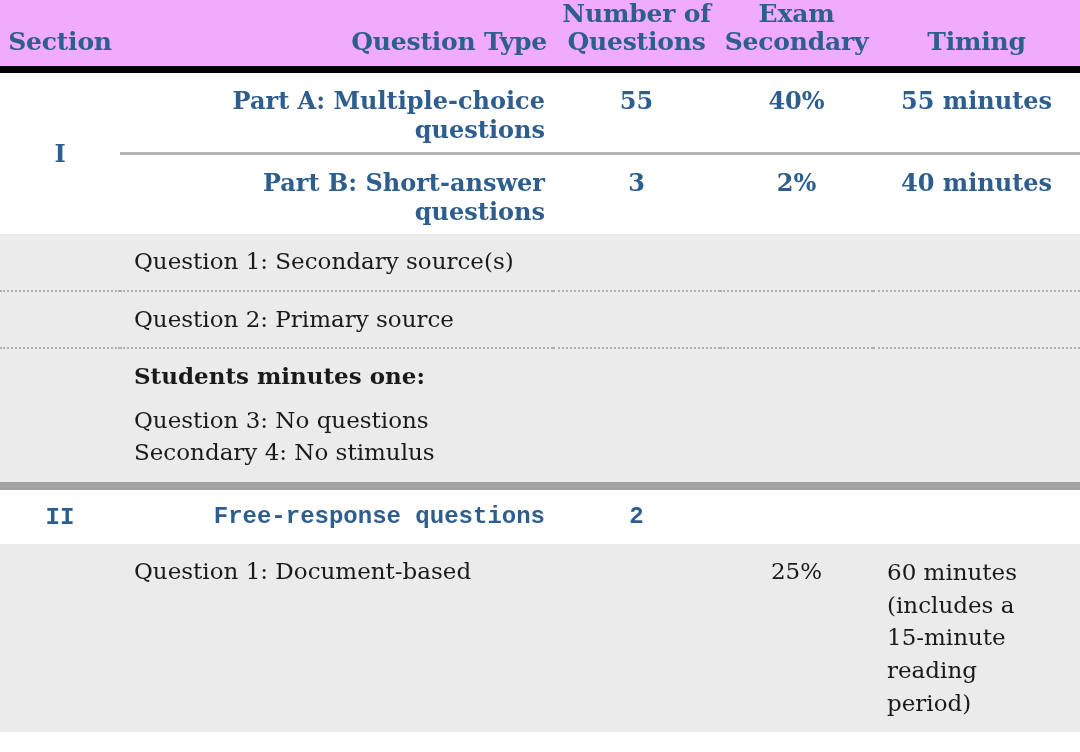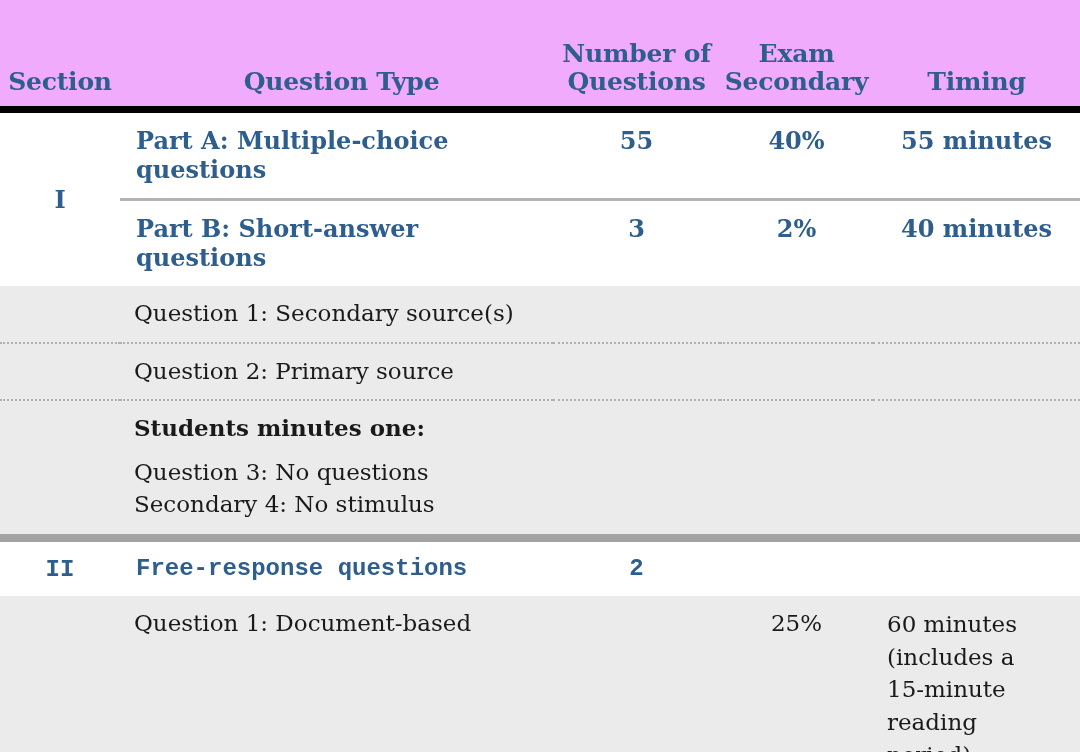--- a/index.html
+++ b/index.html
@@ -34,23 +34,23 @@
     font-weight: bold;
     font-size: 25px;
     line-height: 1.12;
     vertical-align: bottom;
     padding: 0 6px 10px 6px;
     text-align: center;
     border-bottom: 7px solid #000000;
     font-family: "DejaVu Serif", "Liberation Serif", serif;
     letter-spacing: -0.2px;
   }
-  .thead-row th.h-section { padding-top: 68px; }
+  .thead-row th.h-section { padding-top: 28px; }
   .thead-row th.h-qtype {
-    text-align: center;
+    text-align: right;
     padding-left: 16px;
   }
   .thead-row th.h-numq,
   .thead-row th.h-weight {
     padding-left: 2px;
     padding-right: 2px;
   }
 
   
   .exam-table td {
@@ -59,22 +59,22 @@
   }
 
   
   .row-blue td {
     background: #ffffff;
     color: #2d5e8e;
     font-weight: bold;
     font-size: 24px;
   }
   .row-blue .cell-qtype {
-    padding: 13px 8px 14px 16px;
-    text-align: left;
+    padding: 13px 8px 8px 16px;
+    text-align: right;
   }
   .row-blue .cell-num,
   .row-blue .cell-weight,
   .row-blue .cell-timing {
     padding: 13px 4px 14px 4px;
     text-align: center;
   }
   .cell-section {
     background: #ffffff;
     color: #2d5e8e;

